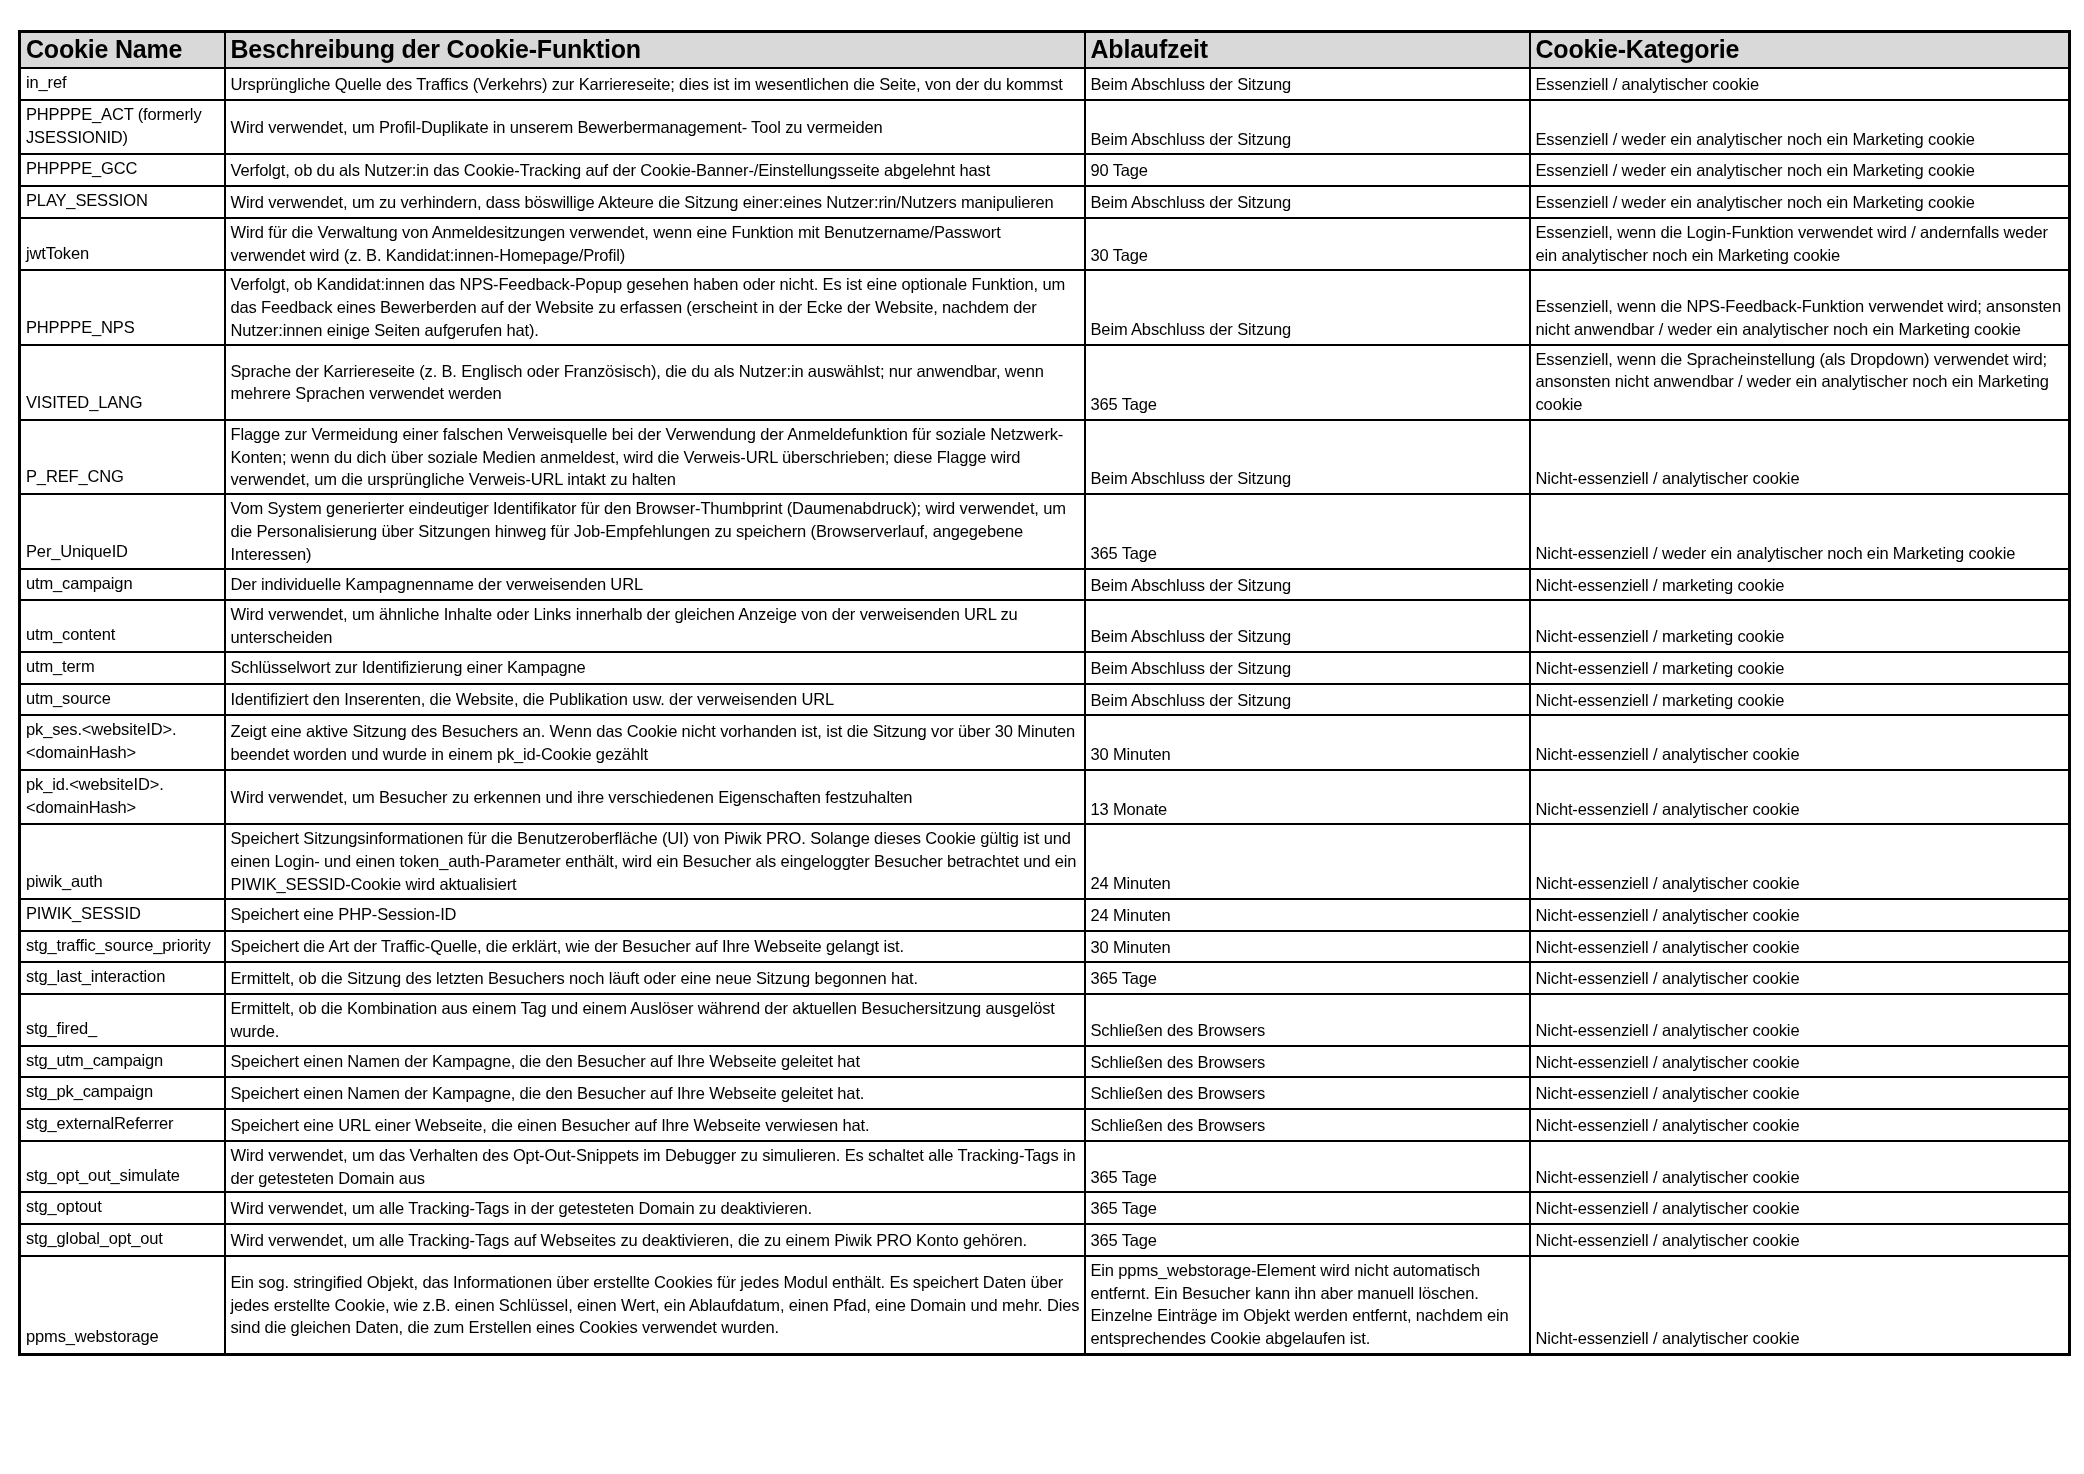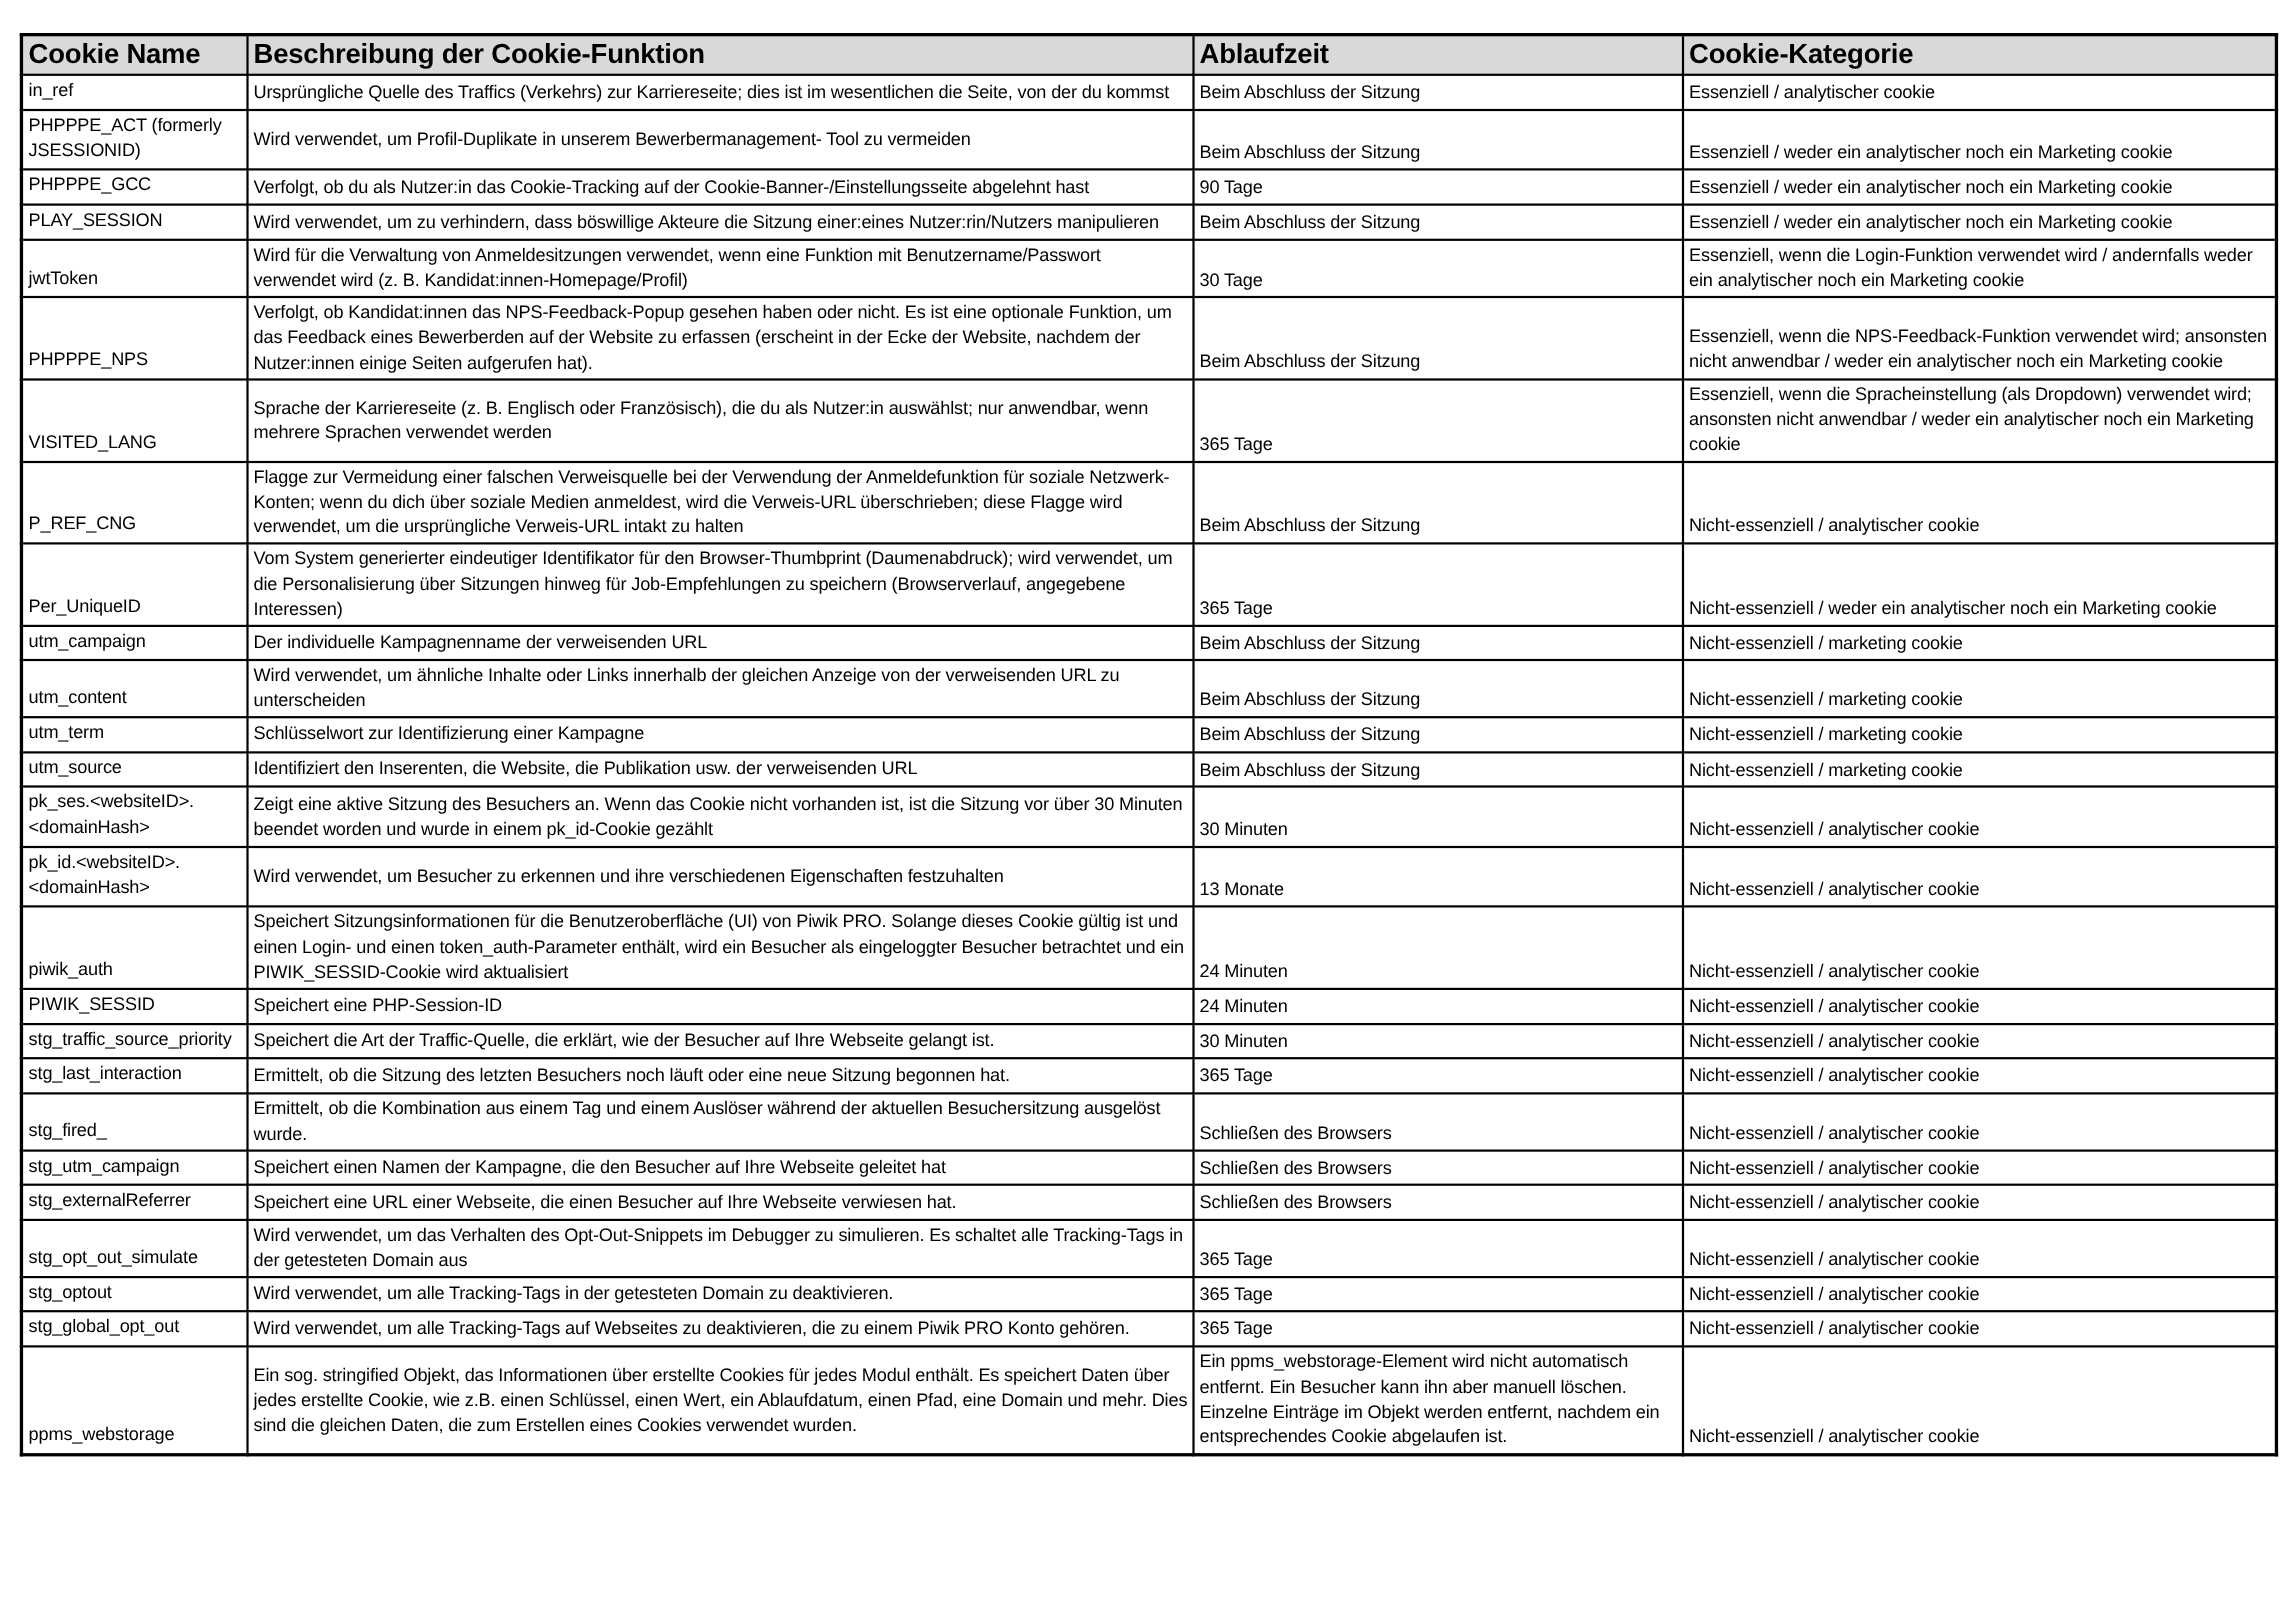--- a/index.html
+++ b/index.html
@@ -211,20 +211,26 @@
           <td class="exp-cell">Schließen des Browsers</td>
           <td class="cat-cell">Nicht-essenziell / analytischer cookie</td>
         </tr>
         <tr class="va-bottom">
           <td class="name-cell">stg_utm_campaign</td>
           <td class="desc-cell">Speichert einen Namen der Kampagne, die den Besucher auf Ihre Webseite geleitet hat</td>
           <td class="exp-cell">Schließen des Browsers</td>
           <td class="cat-cell">Nicht-essenziell / analytischer cookie</td>
         </tr>
         <tr class="va-bottom">
+          <td class="name-cell">stg_pk_campaign</td>
+          <td class="desc-cell">Speichert einen Namen der Kampagne, die den Besucher auf Ihre Webseite geleitet hat.</td>
+          <td class="exp-cell">Schließen des Browsers</td>
+          <td class="cat-cell">Nicht-essenziell / analytischer cookie</td>
+        </tr>
+        <tr class="va-bottom">
           <td class="name-cell">stg_externalReferrer</td>
           <td class="desc-cell">Speichert eine URL einer Webseite, die einen Besucher auf Ihre Webseite verwiesen hat.</td>
           <td class="exp-cell">Schließen des Browsers</td>
           <td class="cat-cell">Nicht-essenziell / analytischer cookie</td>
         </tr>
         <tr class="va-bottom">
           <td class="name-cell">stg_opt_out_simulate</td>
           <td class="desc-cell">Wird verwendet, um das Verhalten des Opt-Out-Snippets im Debugger zu simulieren. Es schaltet alle Tracking-Tags in der getesteten Domain aus</td>
           <td class="exp-cell">365 Tage</td>
           <td class="cat-cell">Nicht-essenziell / analytischer cookie</td>

